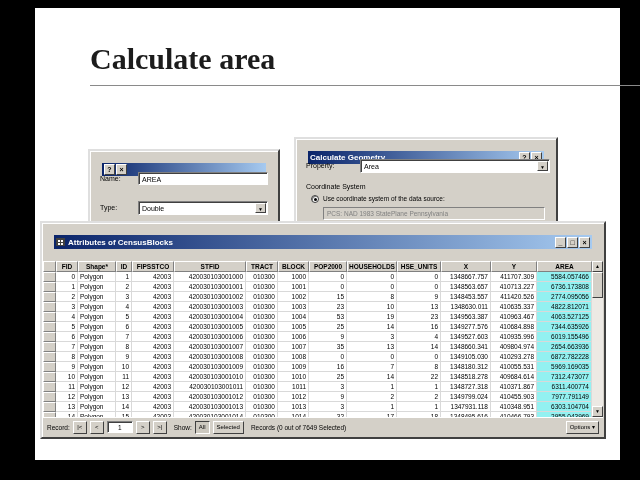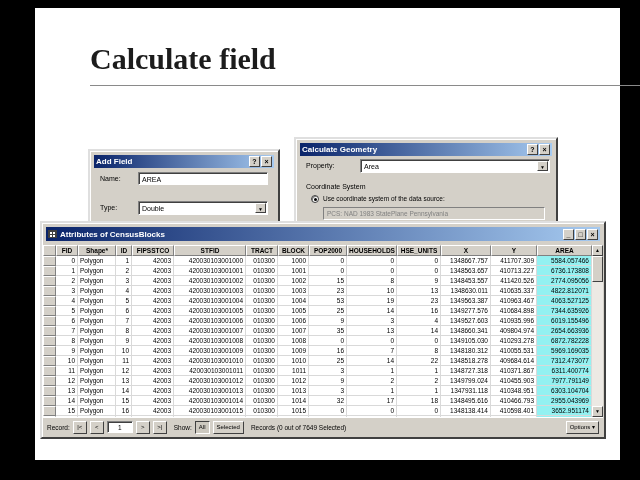--- a/index.html
+++ b/index.html
@@ -23,21 +23,21 @@
     font-size:19px; font-weight:bold; color:#111;
   }
 
   
   .win {
     position:absolute; background:#d4d0c8;
     border:2px solid; border-color:#dfdfdf #404040 #404040 #dfdfdf;
     box-shadow: inset 1px 1px 0 #fff;
   }
   .tbar {
-    height:13px; margin:4px;
+    height:13px; margin:12px;
     background:linear-gradient(to right,#0a246a,#a6caf0);
     display:flex; align-items:center; padding:0 2px; gap:1px;
   }
   .tbar .t { color:#fff; font-size:8px; font-weight:bold; flex:1; white-space:nowrap; overflow:hidden; }
   .tbtn {
     width:11px; height:11px; flex:none; background:#d4d0c8;
     border:1px solid; border-color:#fff #404040 #404040 #fff;
     font-size:7px; line-height:9px; text-align:center; color:#000; font-weight:bold;
   }
   .lbl { position:absolute; font-size:7px; color:#000; white-space:nowrap; }
@@ -120,27 +120,26 @@
   .spacer { flex:1; }
 
   
   #addfield { left:88px; top:149px; width:192px; height:84px; z-index:1; overflow:hidden; }
   #calcgeom { left:294px; top:137px; width:264px; height:88px; z-index:2; overflow:hidden; }
 </style>
 </head>
 <body>
 
 <div class="slide">
-  <div class="slide-title">Calculate field</div>
+  <div class="slide-title">Calculate area</div>
   <div class="title-rule"></div>
 </div>
 
 <div class="win" id="addfield">
   <div class="tbar">
-    <span class="t">Add Field</span>
     <span class="tbtn">?</span>
     <span class="tbtn">×</span>
   </div>
   <span class="lbl" style="left:10px; top:24px;">Name:</span>
   <div class="tbox" style="left:48px; top:21px; width:130px; height:13px;">AREA</div>
   <span class="lbl" style="left:10px; top:53px;">Type:</span>
   <div class="combo" style="left:48px; top:50px; width:130px; height:14px;">
     <span>Double</span>
     <span class="arrow">▼</span>
   </div>

